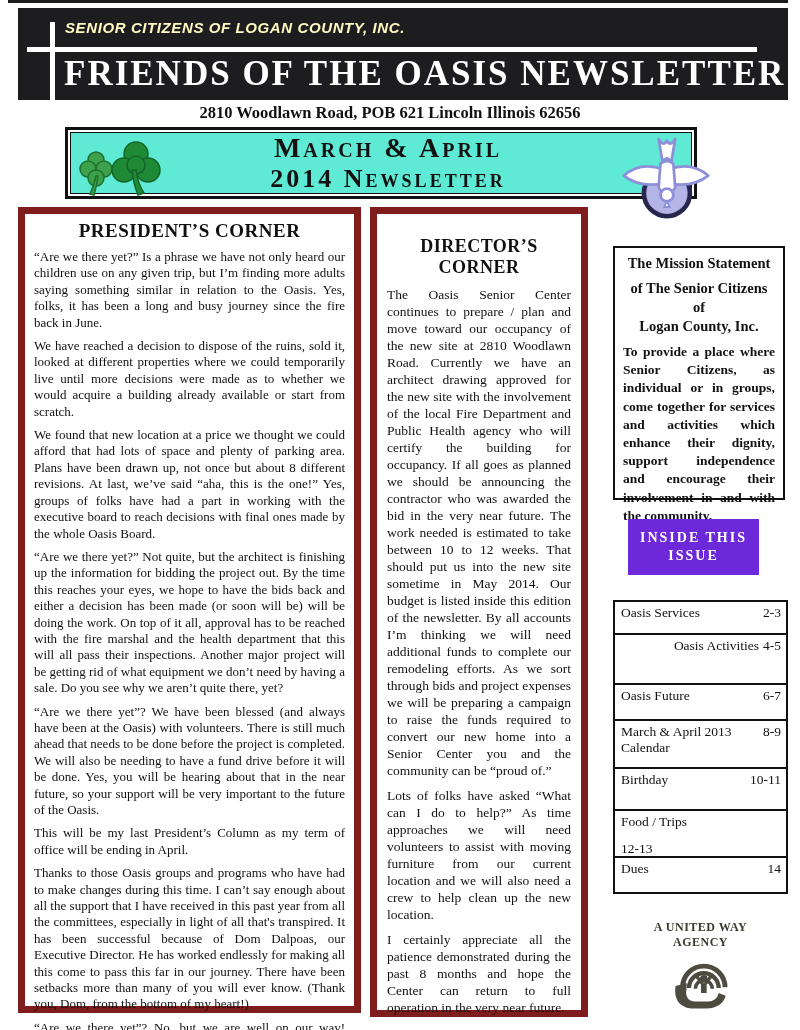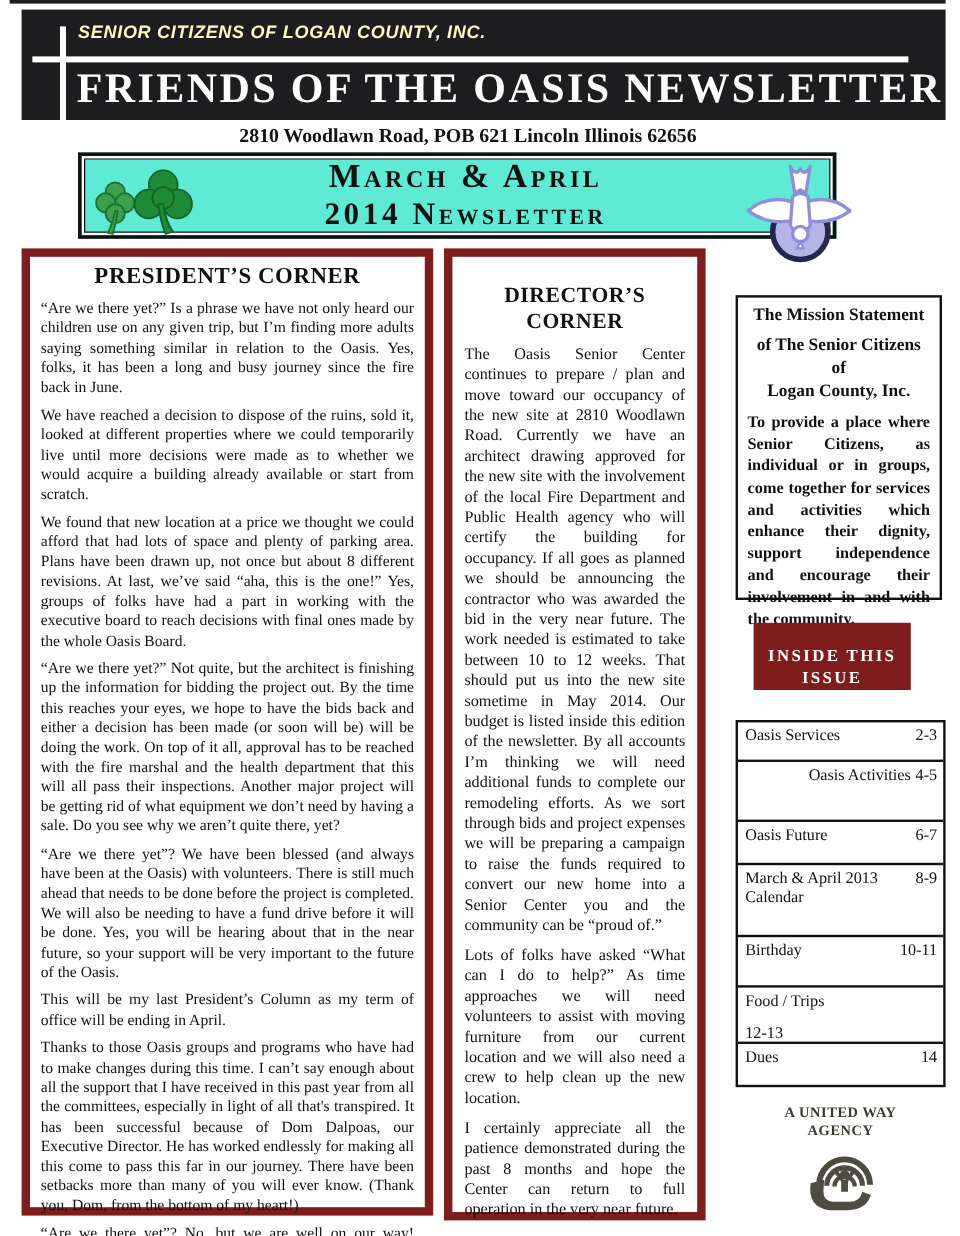--- a/index.html
+++ b/index.html
@@ -38,31 +38,31 @@
   p.sig-gap{margin-top:30px;text-align:left;}
   p.sig{text-align:left;}
 
   
   .mission{left:613px;top:246px;width:172px;height:254px;border:2.5px solid #111;
            box-sizing:border-box;padding:6px 8px;background:#fff;}
   .mission-h{text-align:center;font-weight:bold;font-size:14.5px;line-height:19px;}
   .mission-h1{margin-bottom:6px;}
   .mission-body{margin-top:7px;font-weight:bold;font-size:13.5px;line-height:18.2px;text-align:justify;}
 
-  .inside-box{left:628px;top:519px;width:131px;height:56px;background:#7f1d1d;color:#fff;
-              display:flex;align-items:flex-end;justify-content:center;text-align:center;
+  .inside-box{left:628px;top:519px;width:131px;height:56px;background:#6d28d9;color:#fff;
+              display:flex;align-items:center;justify-content:center;text-align:center;
               font-weight:bold;font-size:14px;letter-spacing:2px;line-height:18px;}
 
   .toc{left:613px;top:600px;width:175px;border:2.5px solid #111;box-sizing:border-box;background:#fff;}
   .toc-row{display:flex;align-items:flex-start;padding:3px 5px 0 6px;box-sizing:border-box;
            font-size:13.5px;line-height:15.5px;border-top:2px solid #111;}
   .toc-row:first-child{border-top:none;}
   .toc-label{flex:1;padding-right:4px;}
   .toc-pages{white-space:nowrap;}
-  .r1{height:31px;}.r2{height:50px;text-align:right;}.r3{height:36px;}.r4{height:60px;justify-content:space-between;}
+  .r1{height:31px;}.r2{height:50px;text-align:right;}.r3{height:36px;}.r4{height:48px;justify-content:space-between;}
   .r5{height:42px;}.r6{height:47px;flex-direction:column;}.r7{height:36px;}
 
   .uw{left:613px;top:920px;width:175px;text-align:center;}
   .uw-label{font-weight:bold;font-size:12px;line-height:15px;letter-spacing:.5px;color:#3b392f;}
   .uw-logo{margin-top:2px;}
 </style>
 </head>
 <body>
 
 <div class="page">

